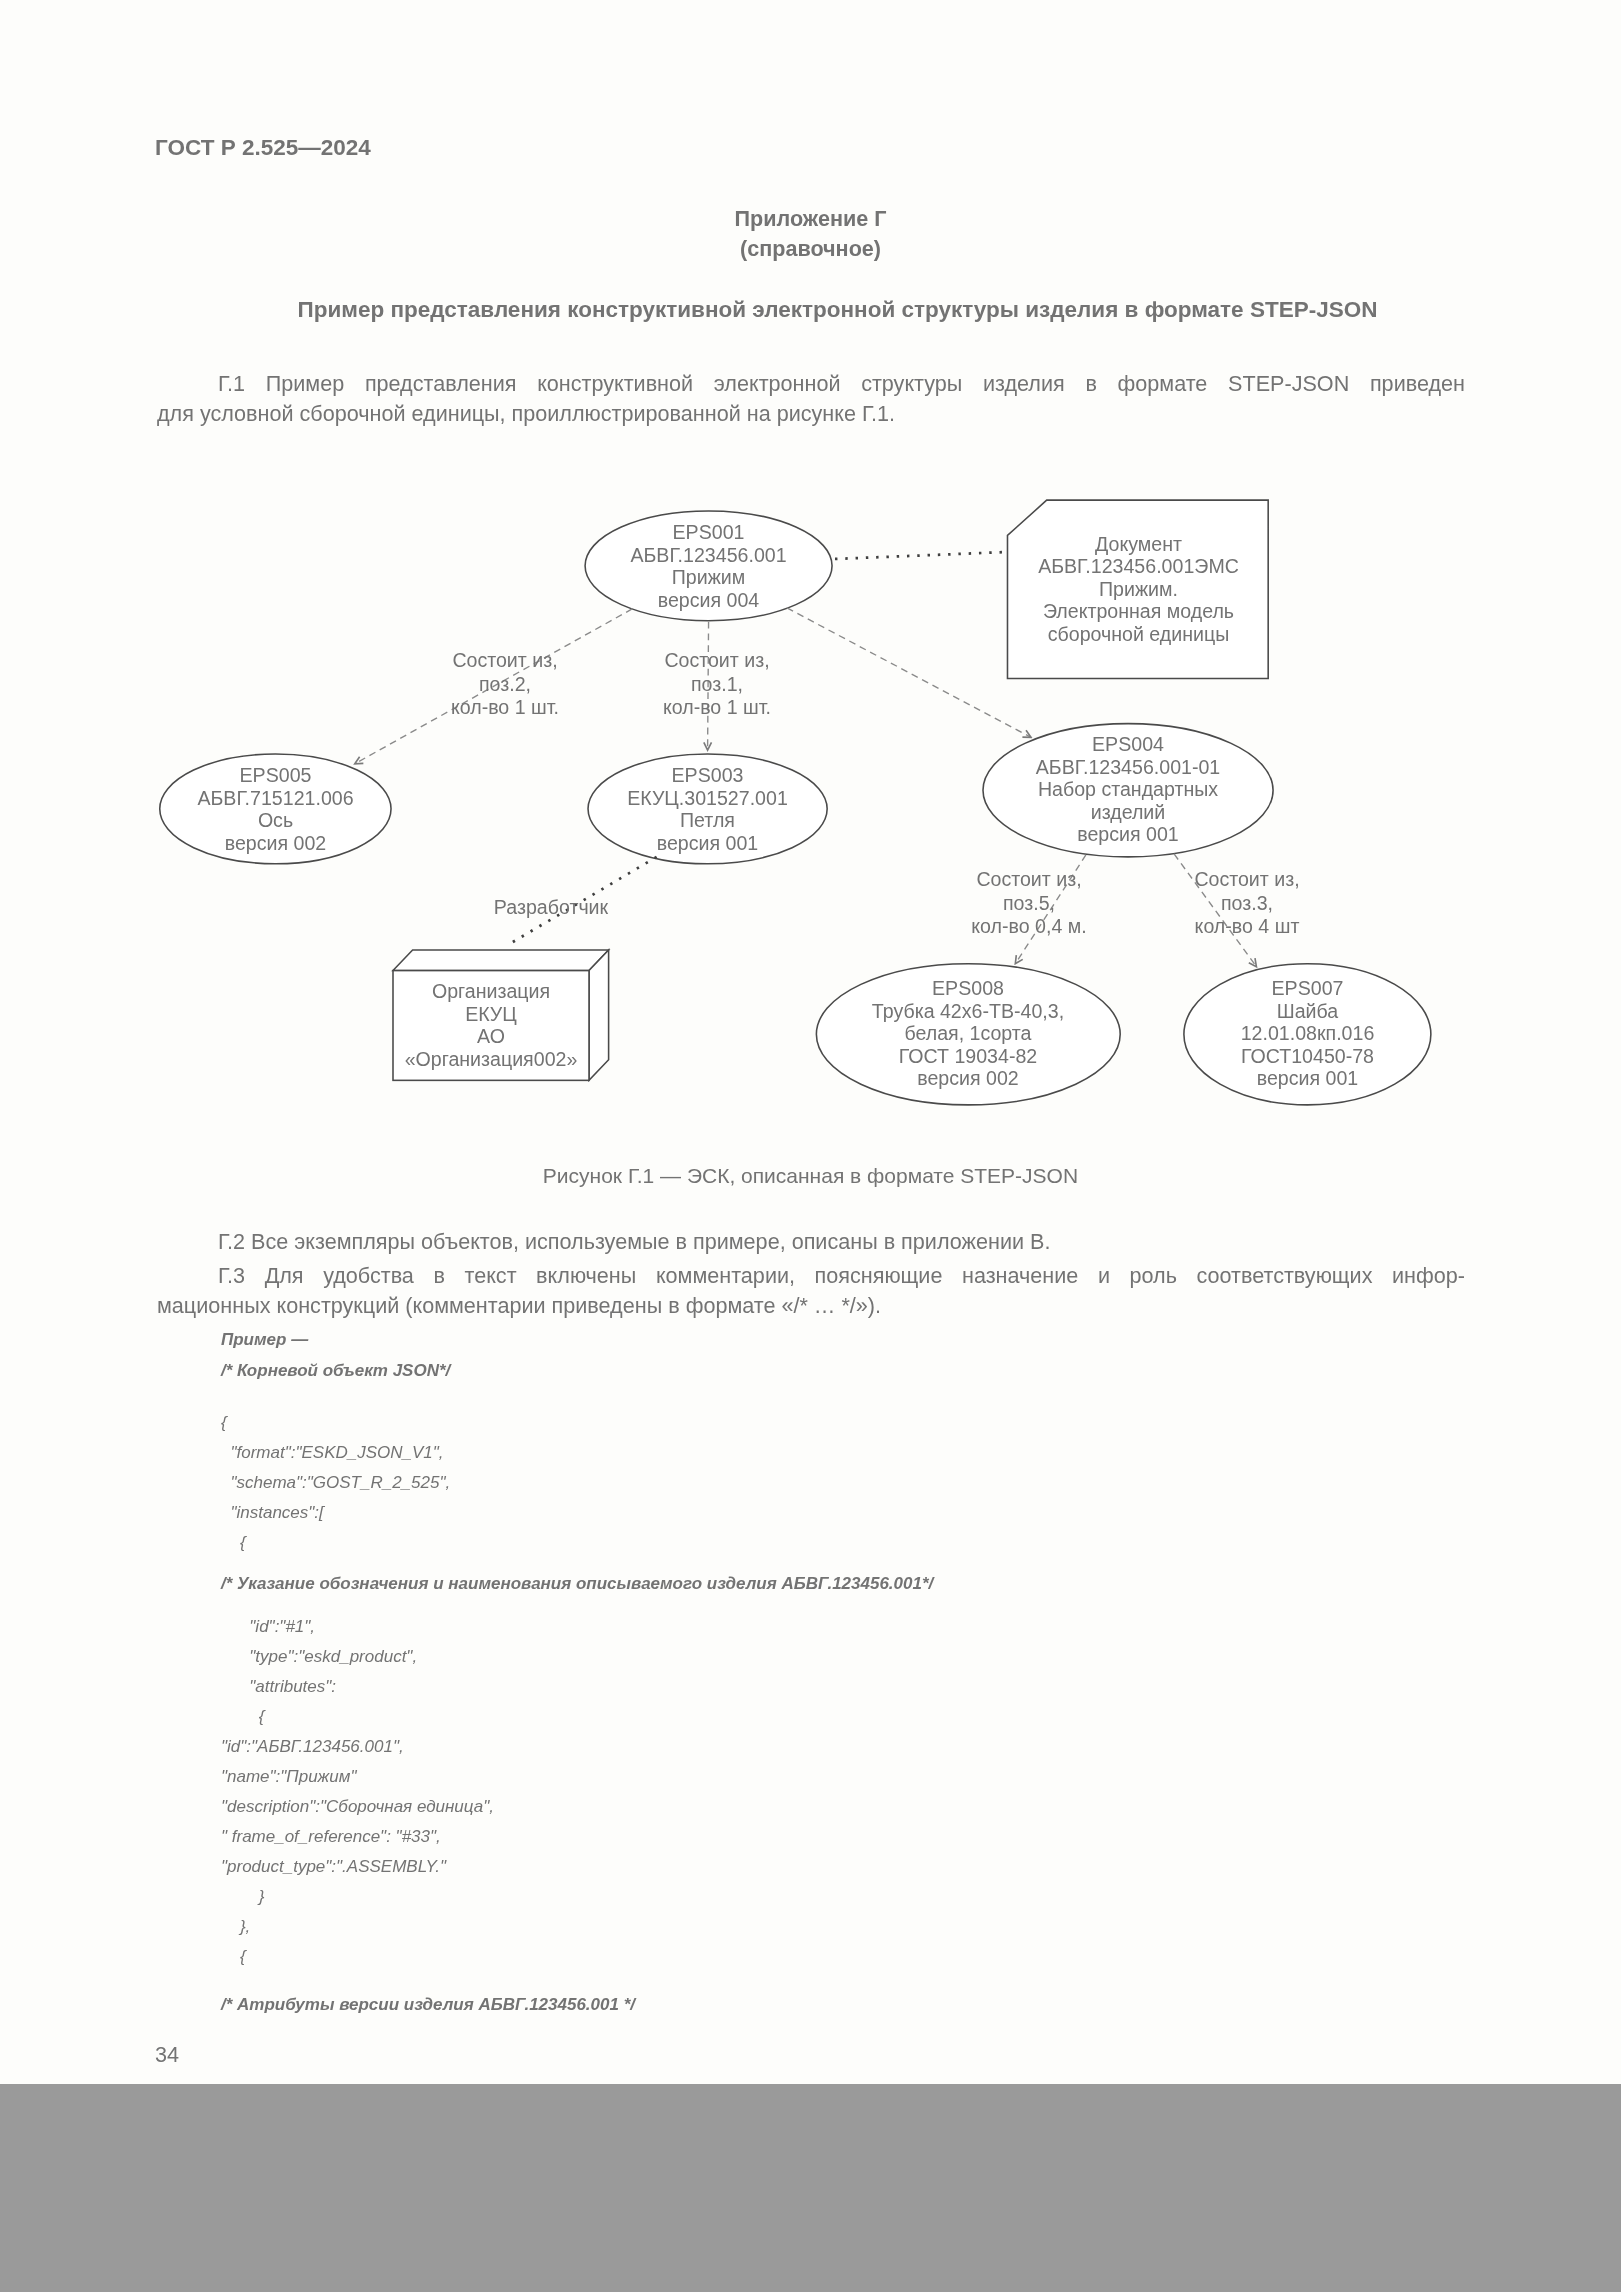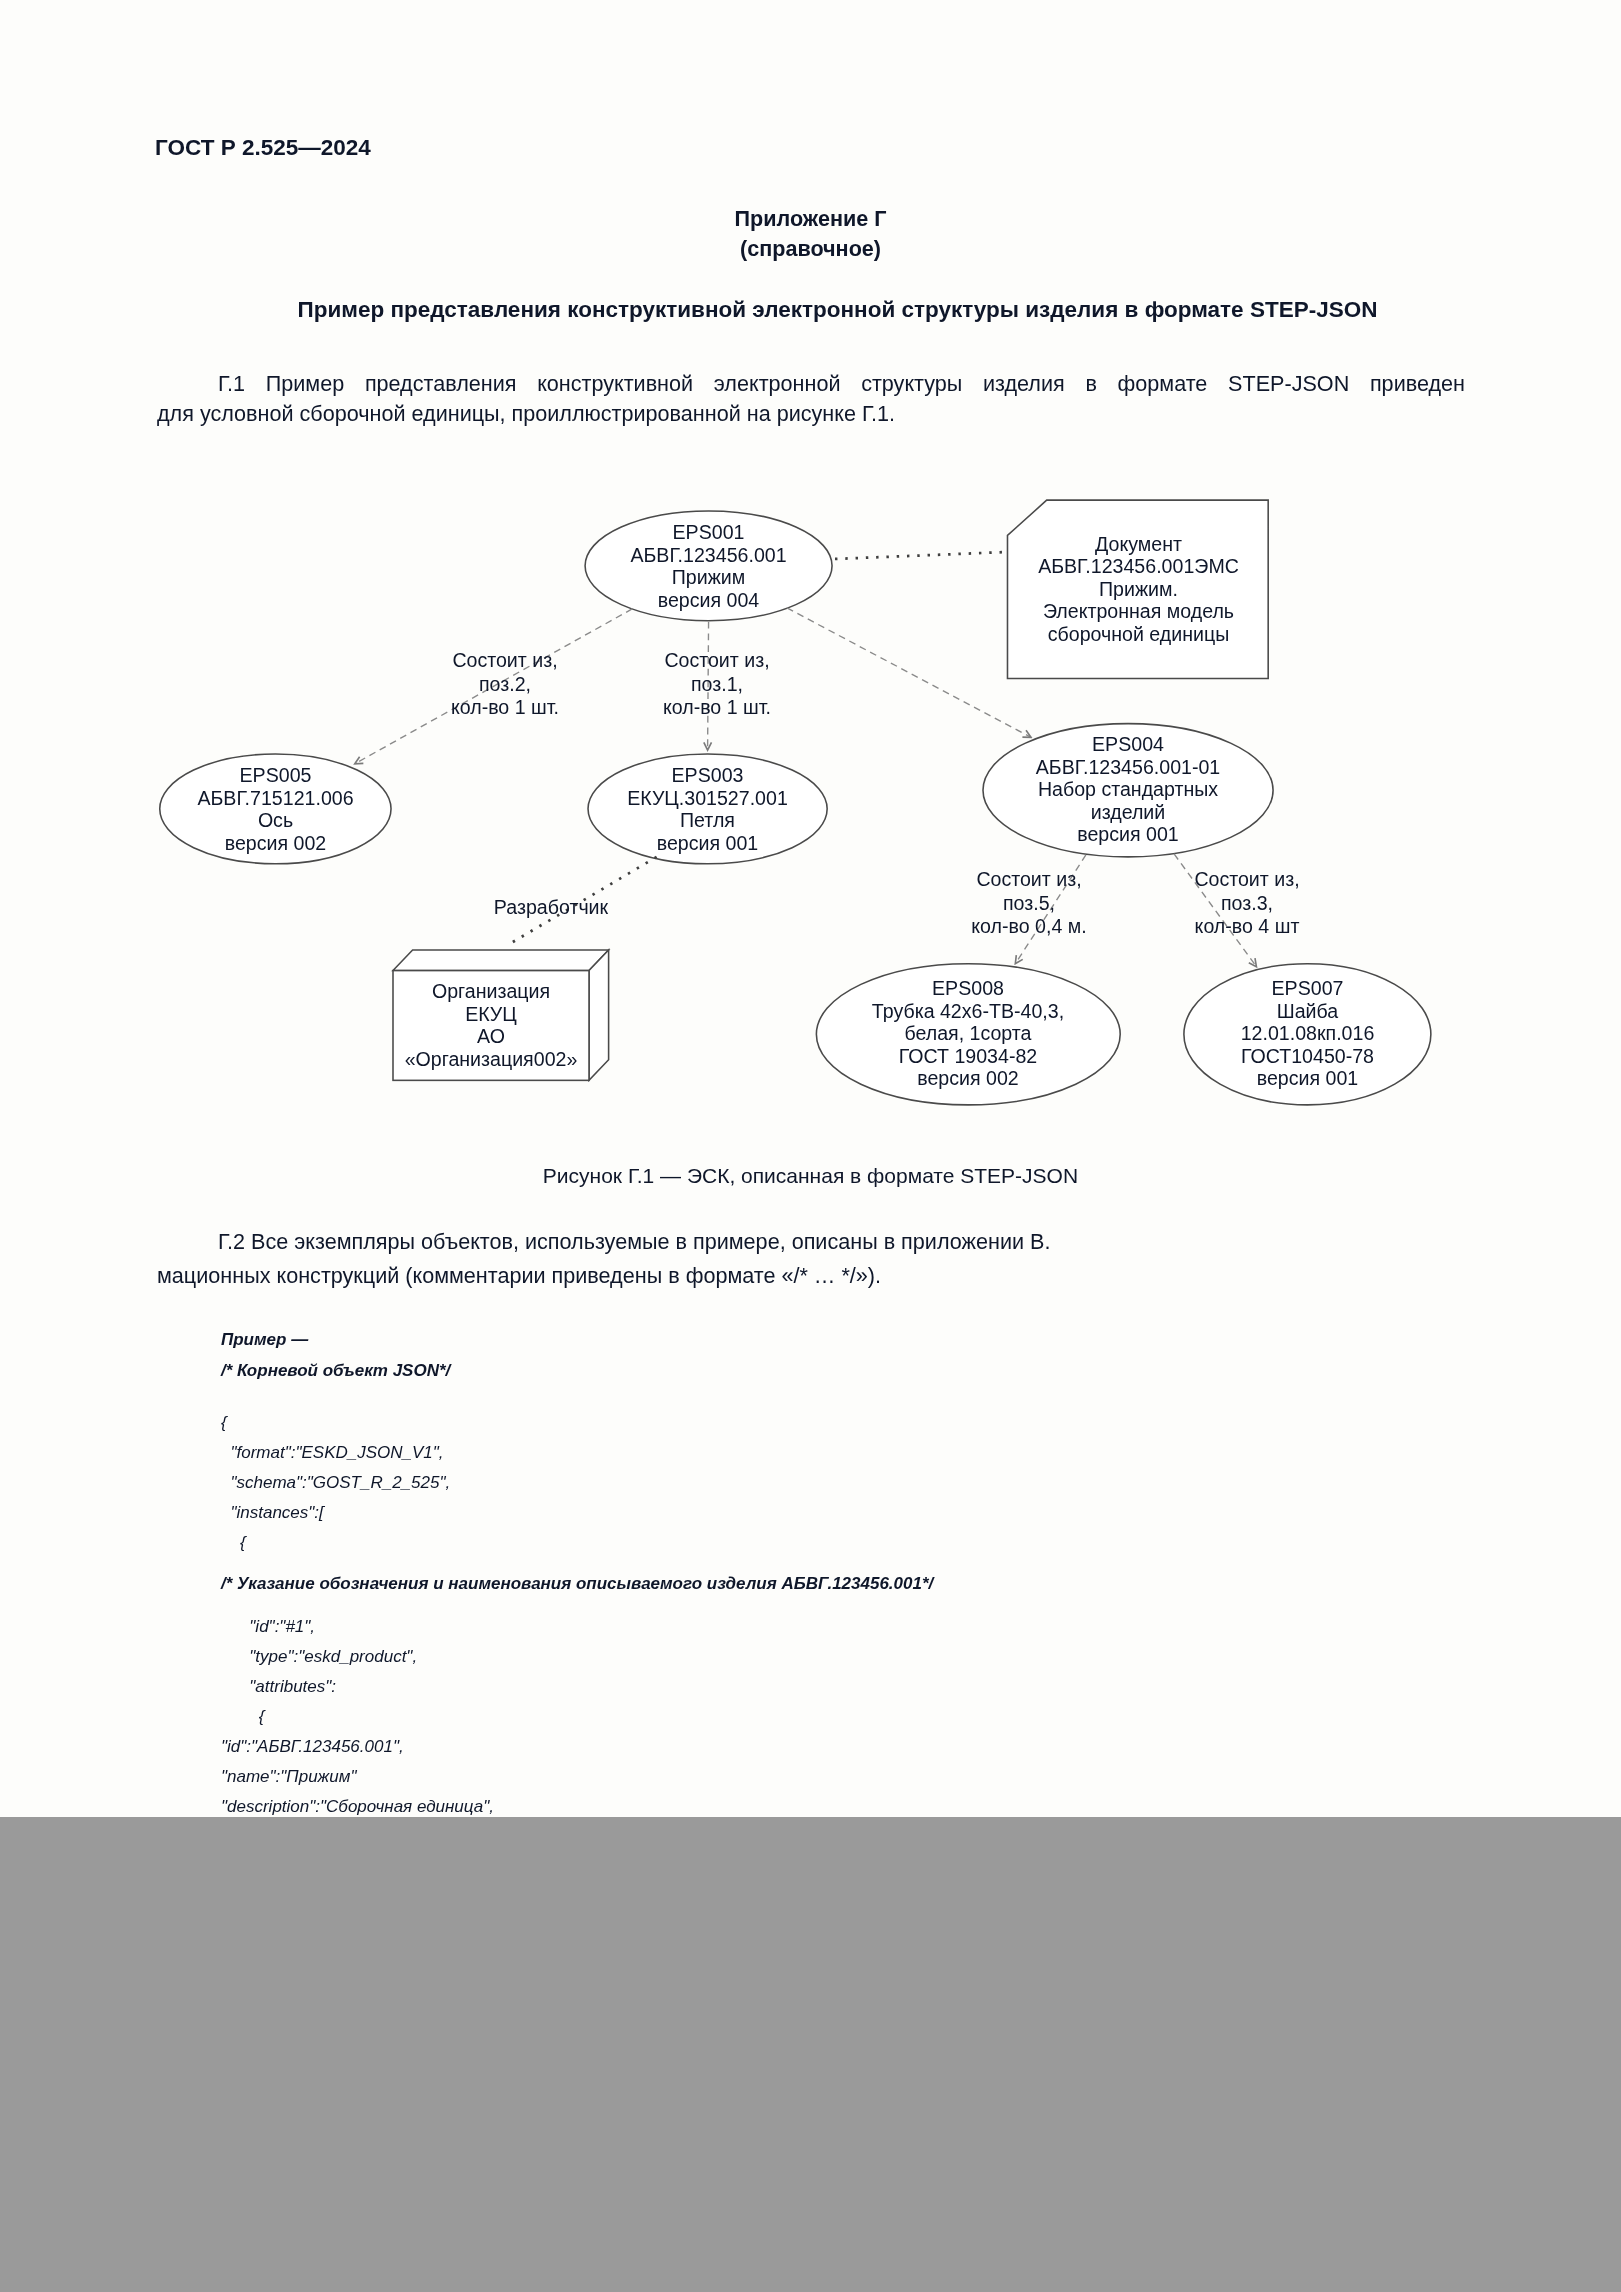--- a/index.html
+++ b/index.html
@@ -1,24 +1,24 @@
 <!DOCTYPE html>
 <html><head>
 <meta charset="utf-8">
 <style>
   * { box-sizing: border-box; }
   html, body { margin: 0; padding: 0; background: #9a9a9a; }
   .page {
     position: relative;
     width: 1621px;
-    height: 1817px;
+    height: 2084px;
     margin: 0 auto;
     background: #fdfdfb;
     font-family: "Liberation Sans", sans-serif;
-    color: #0f172a;
+    color: #737373;
     overflow: hidden;
   }
   .abs { position: absolute; }
   .center { left: 0; width: 1621px; text-align: center; }
   .doc-code { left: 155px; top: 135px; font-size: 22.5px; font-weight: bold; }
   .appendix-label { top: 206px; font-size: 21.6px; font-weight: bold; }
   .appendix-type  { top: 236px; font-size: 21.6px; font-weight: bold; }
   .appendix-title { top: 297px; font-size: 22.5px; font-weight: bold; margin-left: 27px; }
   .para { left: 157px; width: 1308px; font-size: 21.6px; line-height: 30px; }
   .p-g1 { top: 369px; }
@@ -135,20 +135,21 @@
 кол-во 0,4 м.</div>
   <div class="abs edge-label" style="left:1154px;top:868px">Состоит из,
 поз.3,
 кол-во 4 шт</div>
   <div class="abs edge-label" style="left:458px;top:896px">Разработчик</div>
 
   <div class="abs center caption">Рисунок Г.1 — ЭСК, описанная в формате STEP-JSON</div>
 
   <div class="abs para p-g2 indent">Г.2 Все экземпляры объектов, используемые в примере, описаны в приложении В.</div>
   <div class="abs para p-g3">
+    <div class="indent jlast">Г.3 Для удобства в текст включены комментарии, поясняющие назначение и роль соответствующих инфор-</div>
     <div>мационных конструкций (комментарии приведены в формате «/* … */»).</div>
   </div>
 
   <div class="abs ex ex-b" style="top:1325px">Пример —</div>
   <div class="abs ex ex-b" style="top:1356px">/* Корневой объект JSON*/</div>
   <div class="abs ex code" style="top:1408px">{
   "format":"ESKD_JSON_V1",
   "schema":"GOST_R_2_525",
   "instances":[
     {</div>

